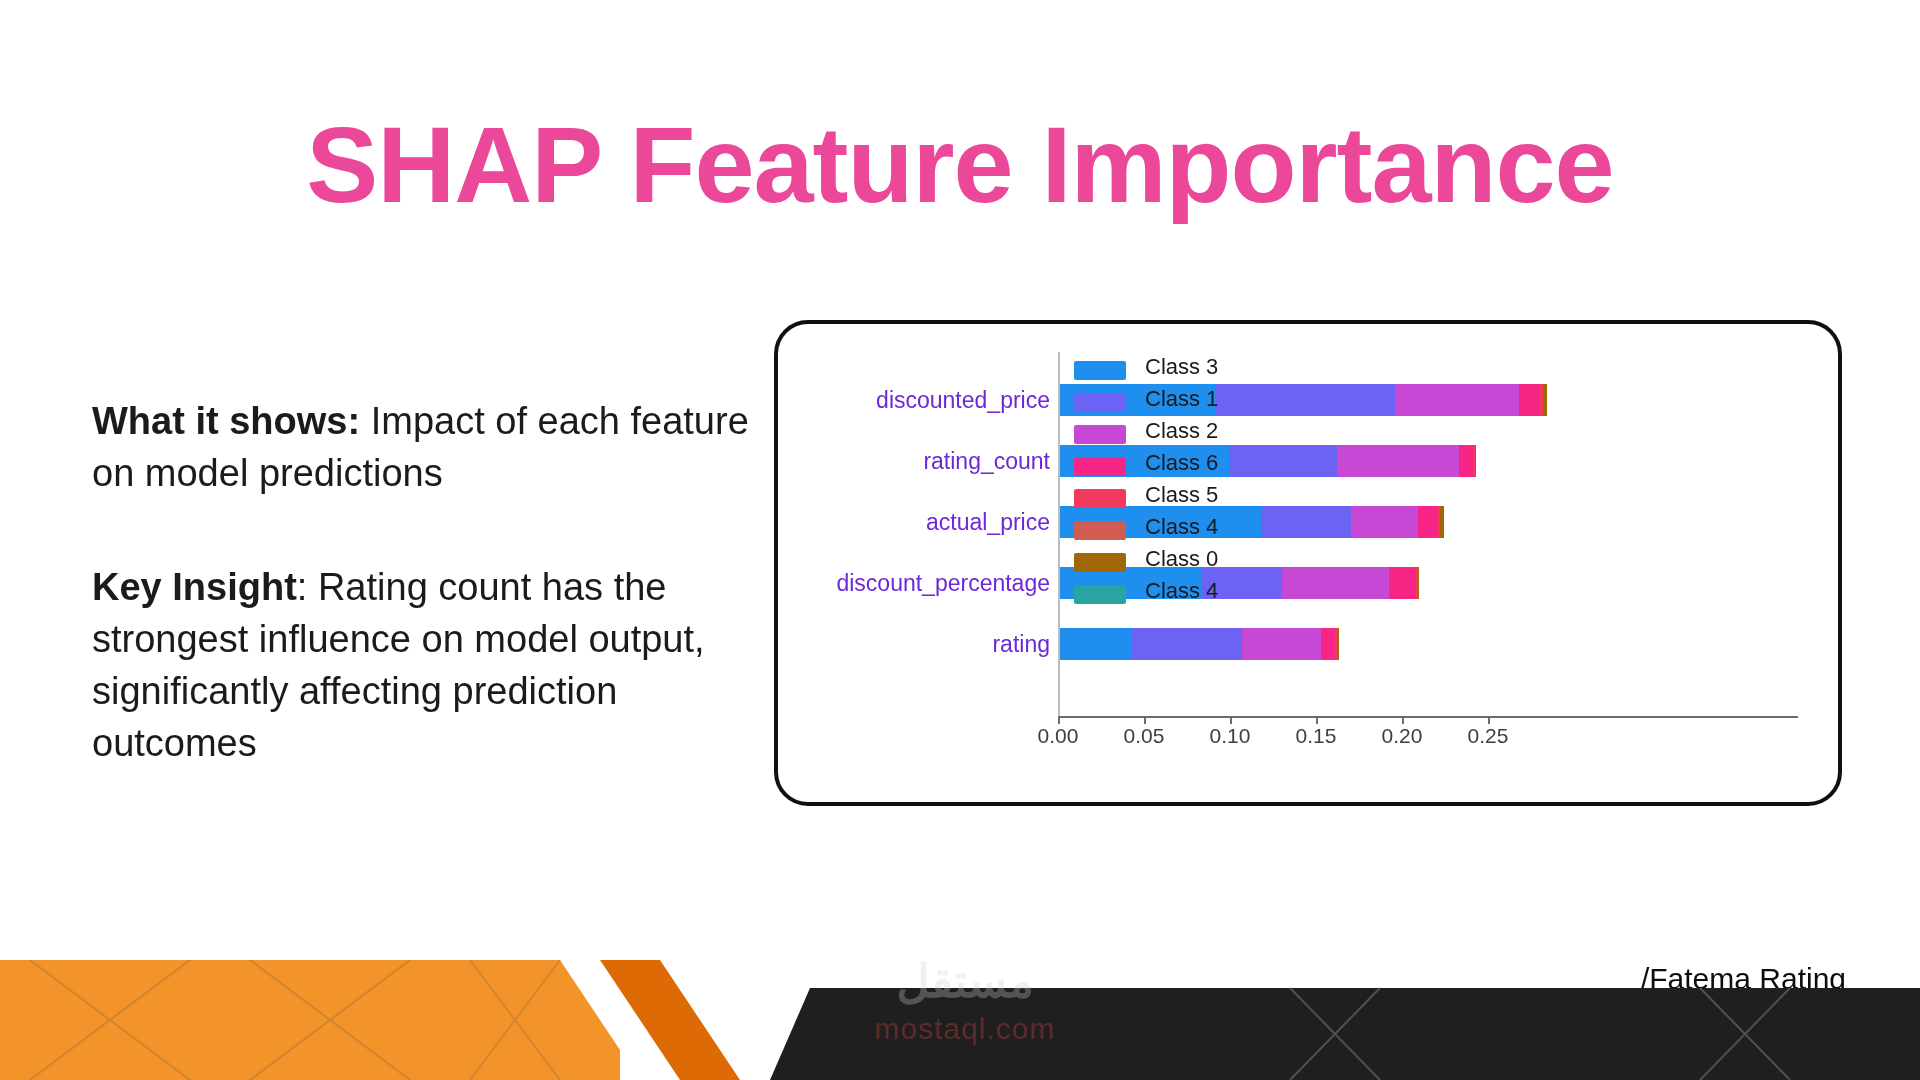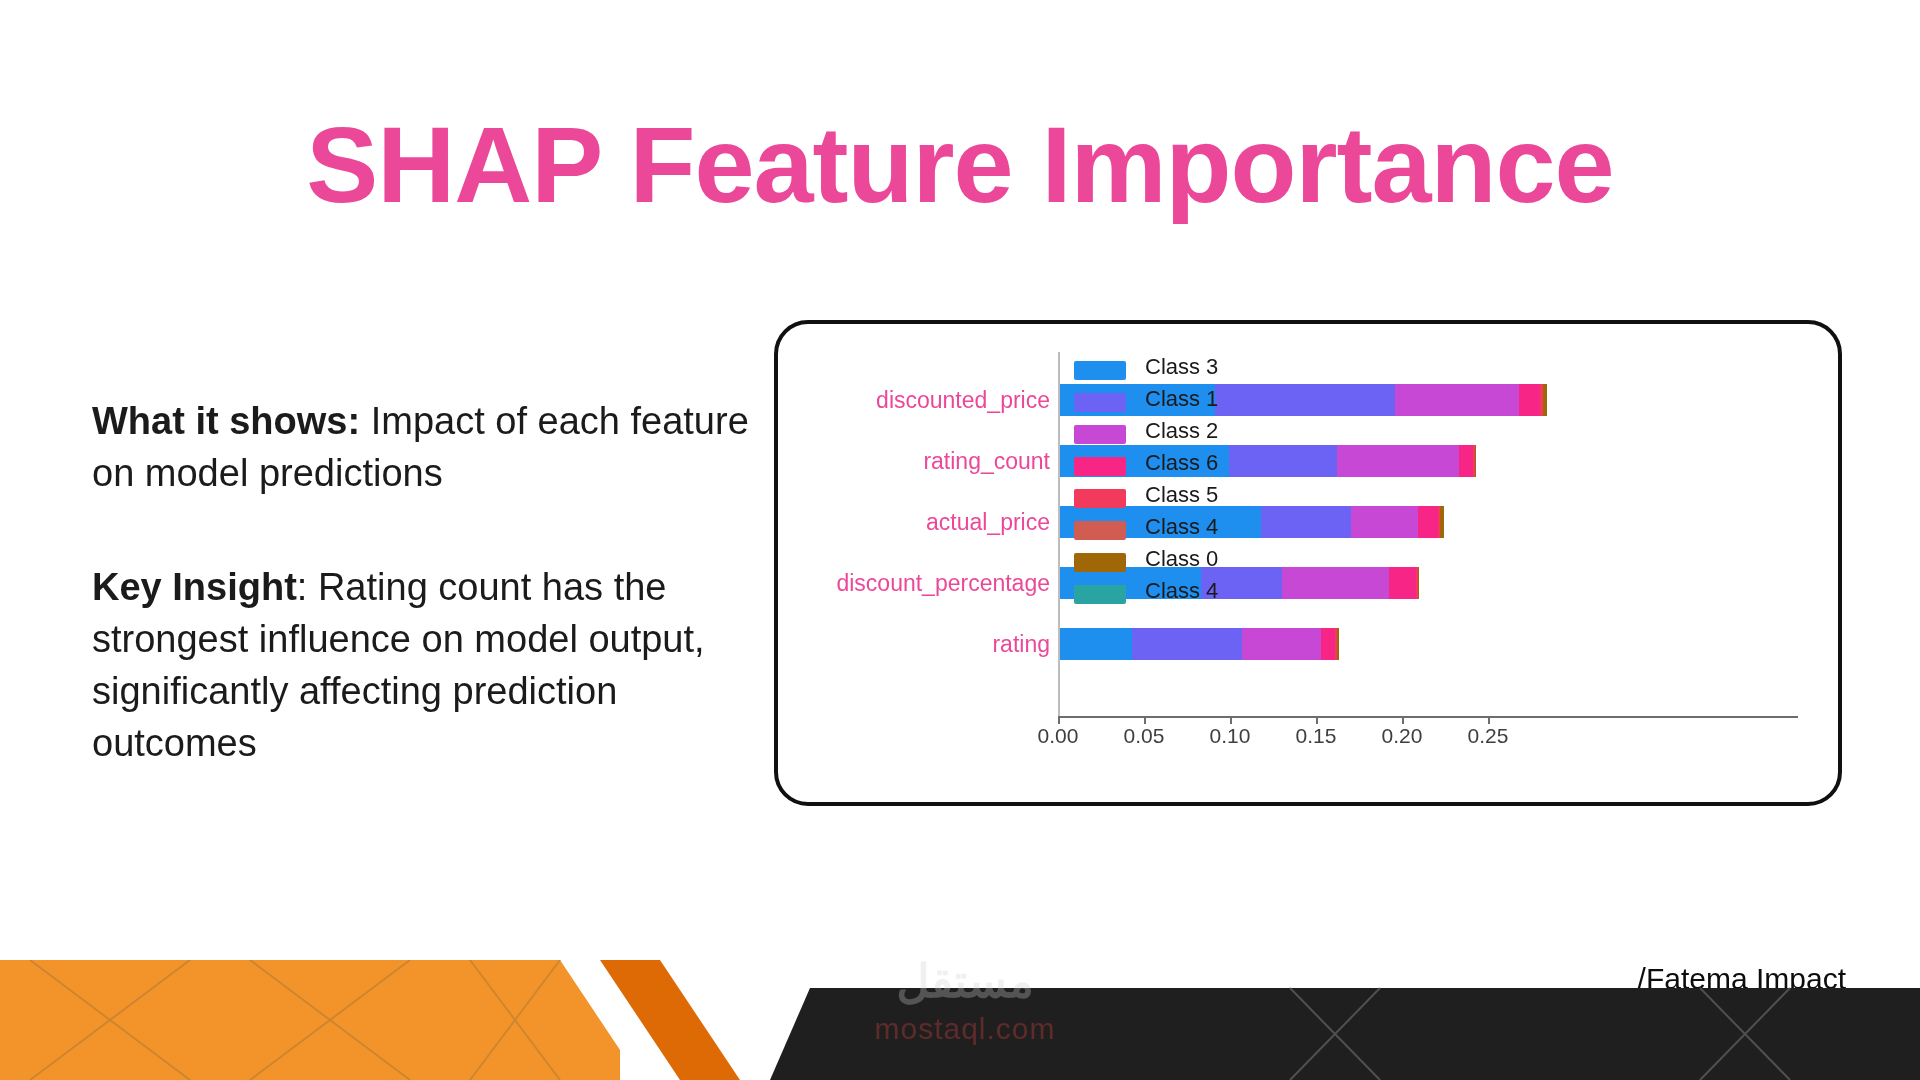--- a/index.html
+++ b/index.html
@@ -84,21 +84,21 @@
     font-size: 23px;
     color: #3a3a3a;
     white-space: nowrap;
     font-family: "Liberation Sans", sans-serif;
   }
 
   .y-ticklabel {
     position: absolute;
     right: calc(100% - 272px);
     font-size: 23px;
-    color: #ec4899;
+    color: #6d28d9;
     white-space: nowrap;
     text-align: center;
     transform: translateY(-50%);
     font-family: "Liberation Sans", sans-serif;
   }
 
   .bar-row { position: absolute; left: 282px; height: 32px; }
   .seg { position: absolute; top: 0; height: 100%; }
 
   
@@ -278,21 +278,21 @@
             <div class="legend-label">Class 0</div>
           </div>
           <div class="legend-item">
             <div class="legend-swatch" style="background: rgb(42, 163, 163);"></div>
             <div class="legend-label">Class 4</div>
           </div>
         </div>
     </div>
   </div>
 
-  <div class="author">/Fatema Impact</div>
+  <div class="author">/Fatema Rating</div>
 
   <div class="footer">
     <div class="footer-orange"></div>
     <div class="footer-orange-dark"></div>
     <div class="footer-dark"></div>
     <svg class="xlines" viewBox="0 0 1920 120" preserveAspectRatio="none">
       <g stroke="#c98331" stroke-width="2" fill="none" opacity="0.85">
         <path d="M30 0 L190 120 M190 0 L30 120"></path>
         <path d="M250 0 L410 120 M410 0 L250 120"></path>
         <path d="M470 0 L560 120"></path>

